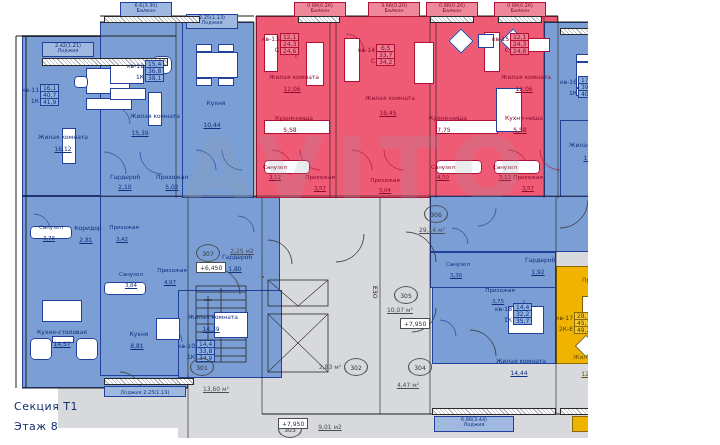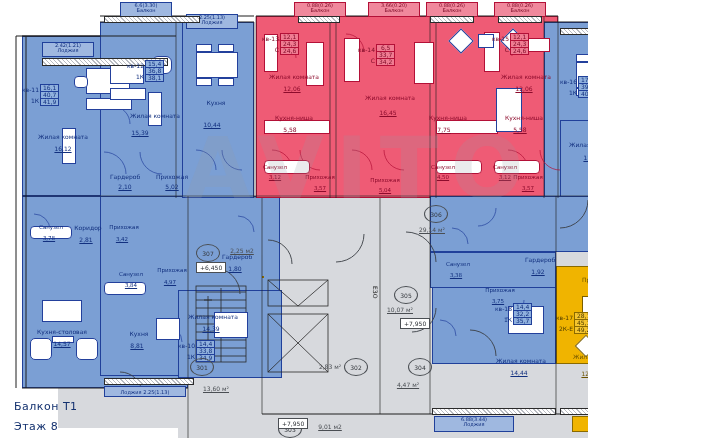--- a/index.html
+++ b/index.html
@@ -580,16 +580,16 @@
   <div class="t t-gry s6 ctr ul" style="left:242px;top:248px;">2,25 м2</div>
 
   <div class="elev" style="left:196px;top:262px;">+6,450</div>
   <div class="elev" style="left:400px;top:318px;">+7,950</div>
   <div class="elev" style="left:278px;top:418px;">+7,950</div>
 
   <div class="t t-blk s6" style="left:372px;top:286px;writing-mode:vertical-rl;">ЕЗО</div>
 
   <div class="wm">AVITO</div>
 
-  <div class="cap" style="left:14px;top:400px;">Балкон Т1</div>
+  <div class="cap" style="left:14px;top:400px;">Секция Т1</div>
   <div class="cap" style="left:14px;top:420px;">Этаж 8</div>
 
 </div>
 
 </body></html>

